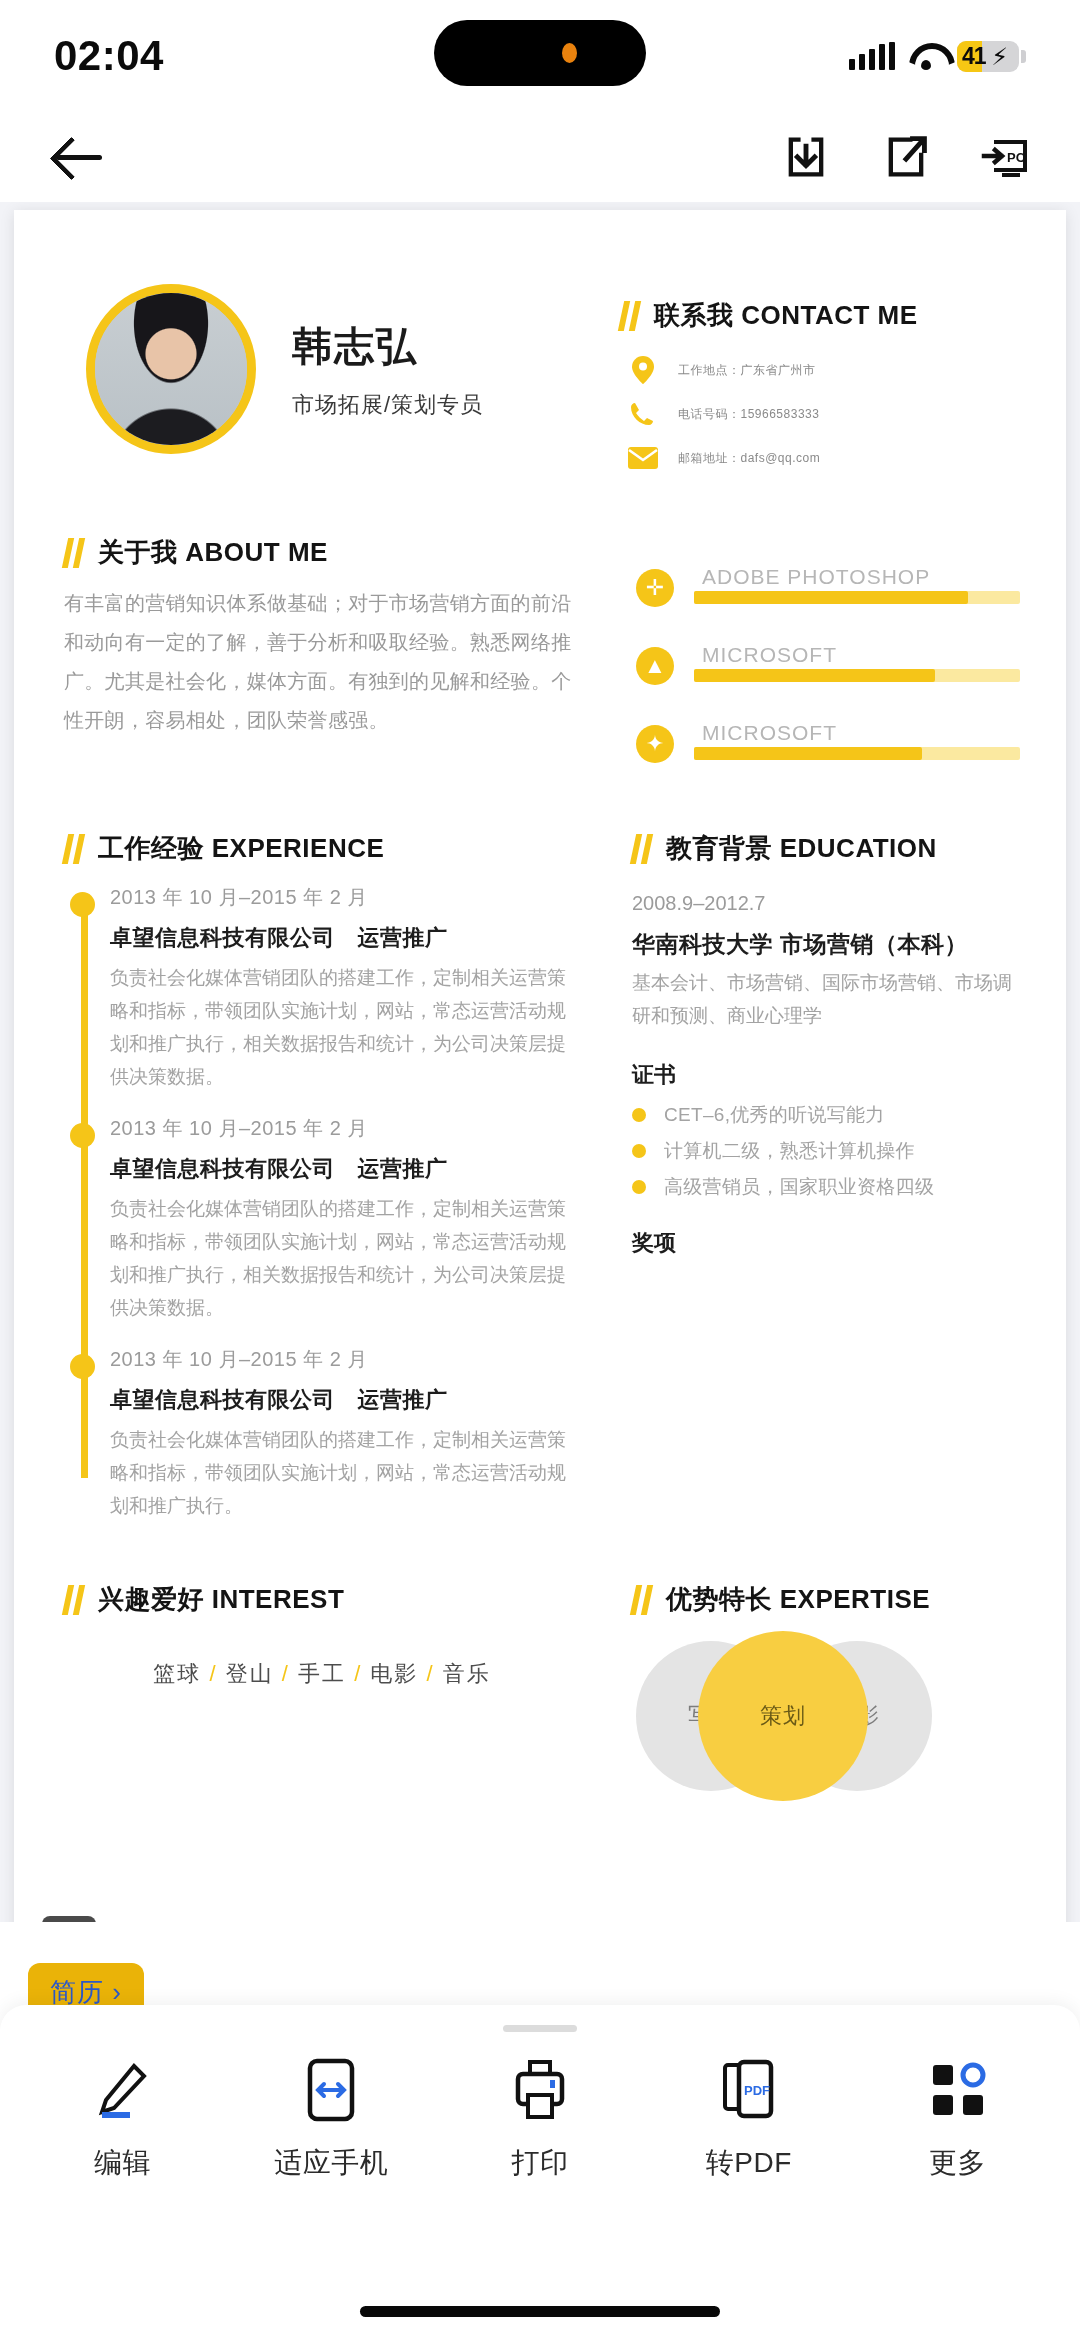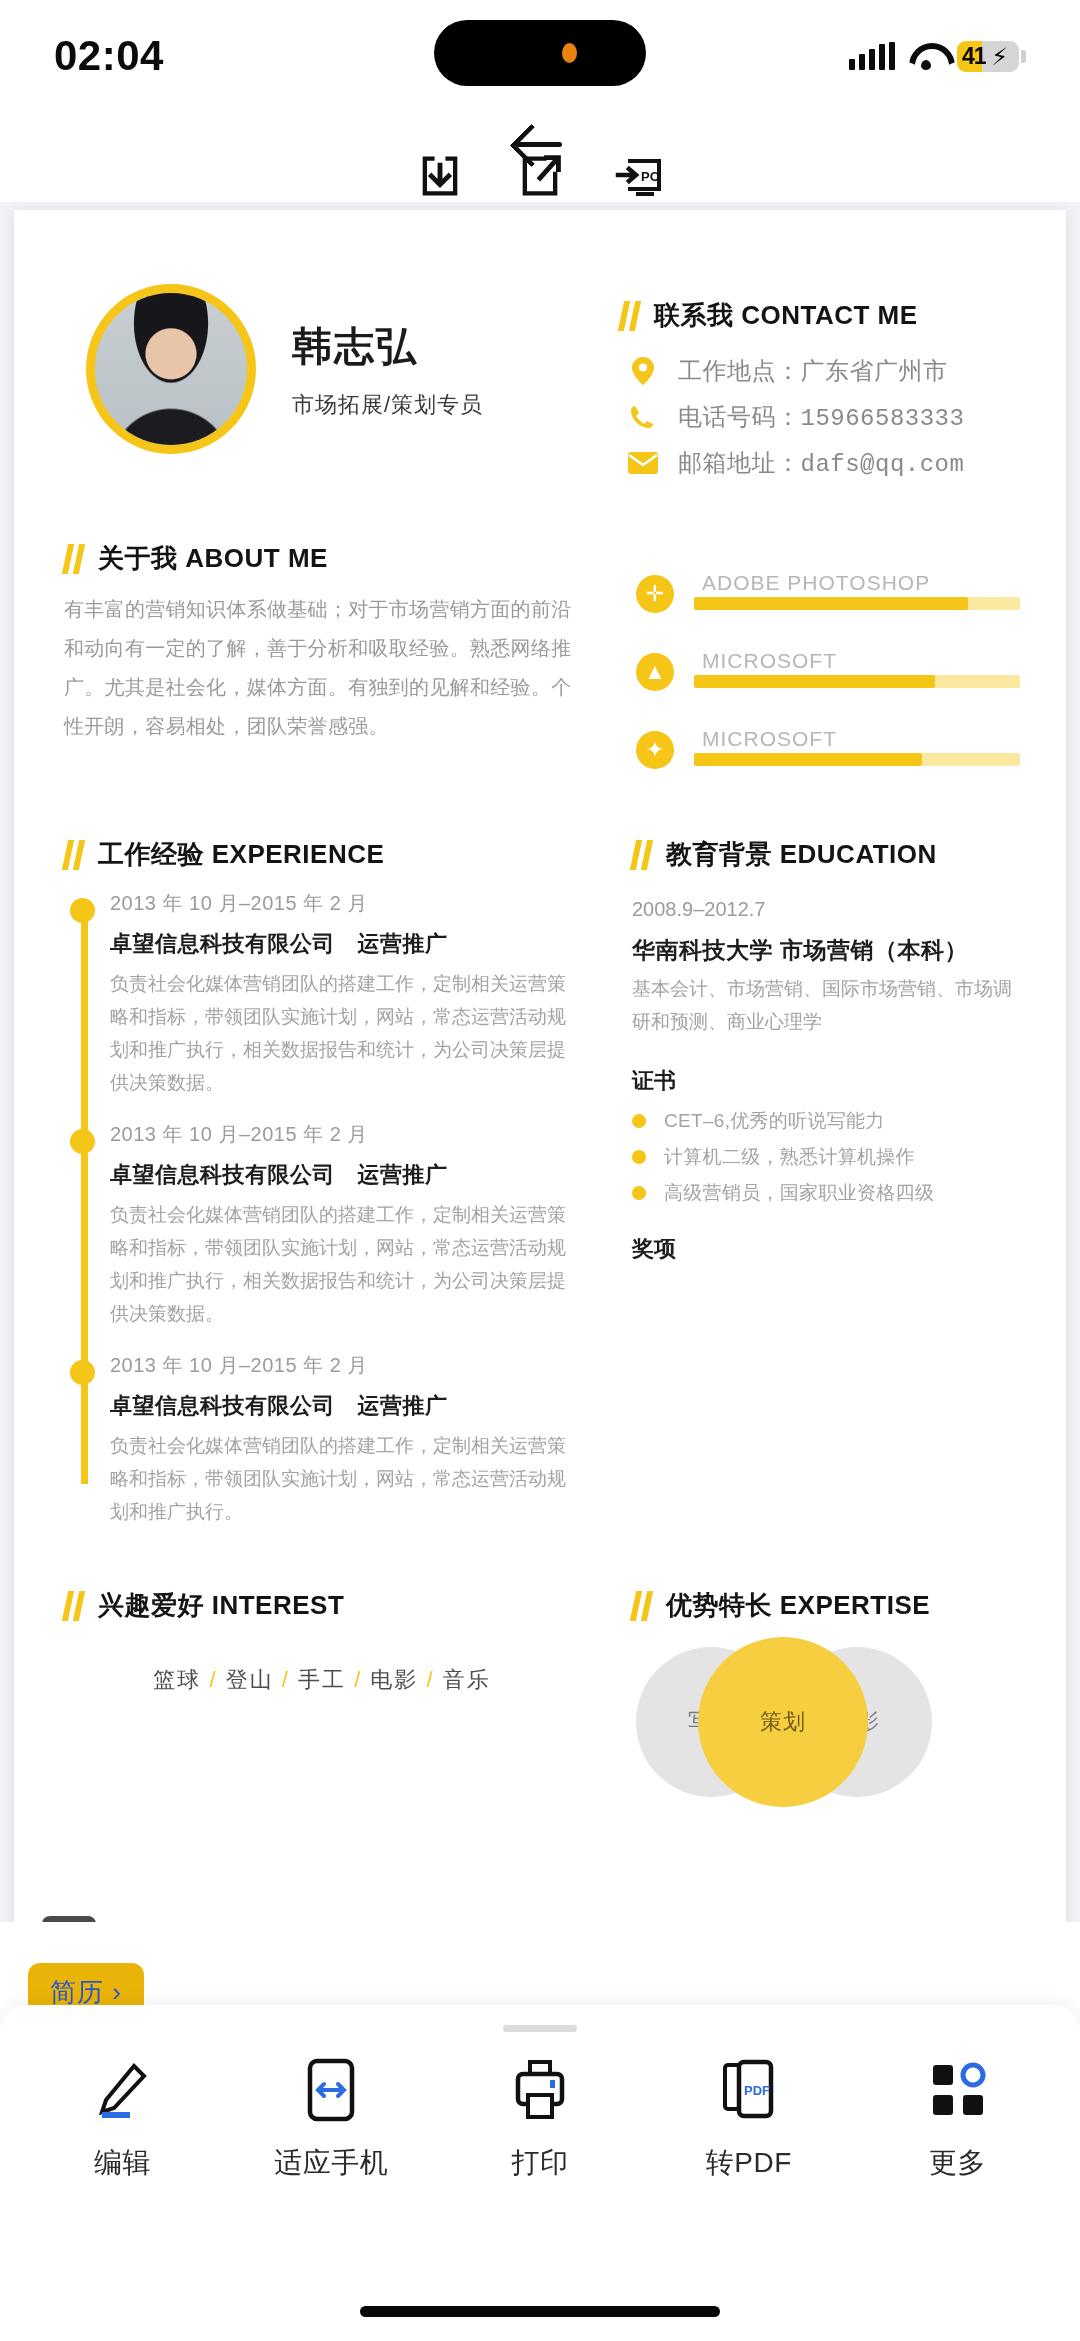--- a/index.html
+++ b/index.html
@@ -40,21 +40,21 @@
   .batt-fill{ position:absolute; left:0; top:0; bottom:0; width:41%; background:#F6C714; }
   .batt-num{ position:absolute; inset:0; display:flex; align-items:center; justify-content:flex-start;
     padding-left:5px; font-size:23px; font-weight:700; color:#0b0b0b; letter-spacing:-1px; }
   .batt-bolt{ position:absolute; right:11px; top:3px; font-size:24px; line-height:25px; color:#0b0b0b; font-weight:700;}
   .batt-cap{ width:5px; height:13px; background:#cfcfd2; border-radius:0 3px 3px 0; margin-left:2px; }
 
   
   .app-bar{
     position:absolute; top:112px; left:0; width:1080px; height:90px;
     display:flex; align-items:center; justify-content:space-between;
-    padding:0 48px; background:#fff; z-index:25;flex-direction:column;
+    padding:0 48px; background:#fff; z-index:25;
   }
   .back-arrow{ width:64px; height:64px; position:relative; cursor:pointer; }
   .back-arrow::before{
     content:""; position:absolute; left:8px; top:30px; width:46px; height:5px; background:#111; border-radius:3px;
   }
   .back-arrow::after{
     content:""; position:absolute; left:8px; top:18px; width:26px; height:26px;
     border-left:5px solid #111; border-bottom:5px solid #111; transform:rotate(45deg); border-radius:2px;
   }
   .bar-icons{ display:flex; align-items:center; gap:48px; }
@@ -92,21 +92,21 @@
   .bars{ width:20px; height:30px; position:relative; flex:none; }
   .bars::before,.bars::after{
     content:""; position:absolute; top:0; width:6px; height:30px; background:#F5C518; transform:skewX(-12deg);
   }
   .bars::before{ left:1px; } .bars::after{ left:12px; }
   .sec-t{ font-size:26px; font-weight:700; color:#141414; letter-spacing:0.5px; }
 
   .contact-list{ margin-top:22px; padding-left:8px; }
   .cr{ display:flex; align-items:center; gap:20px; margin-bottom:14px; }
   .cr-ico{ width:30px; height:30px; flex:none; display:flex; align-items:center; justify-content:center; }
-  .cr-tx{ font-size:24px; color:#8a8a8a; letter-spacing:0.5px;font-family:Liberation Mono, monospace; }
+  .cr-tx{ font-size:12px; color:#8a8a8a; letter-spacing:0.5px; }
 
   
   .cols{ display:flex; margin-top:48px; }
   .col-l{ width:560px; padding-left:4px; padding-right:40px; }
   .col-r{ flex:1; padding-left:12px; }
 
   .p-body{ font-size:20px; line-height:39px; color:#9a9a9a; margin-top:14px; letter-spacing:0.3px; }
   .p-body.fade2{ position:relative; max-height:120px; overflow:hidden; }
   .p-body.fade2::after{
     content:""; position:absolute; left:0; right:0; bottom:0; height:34px;

